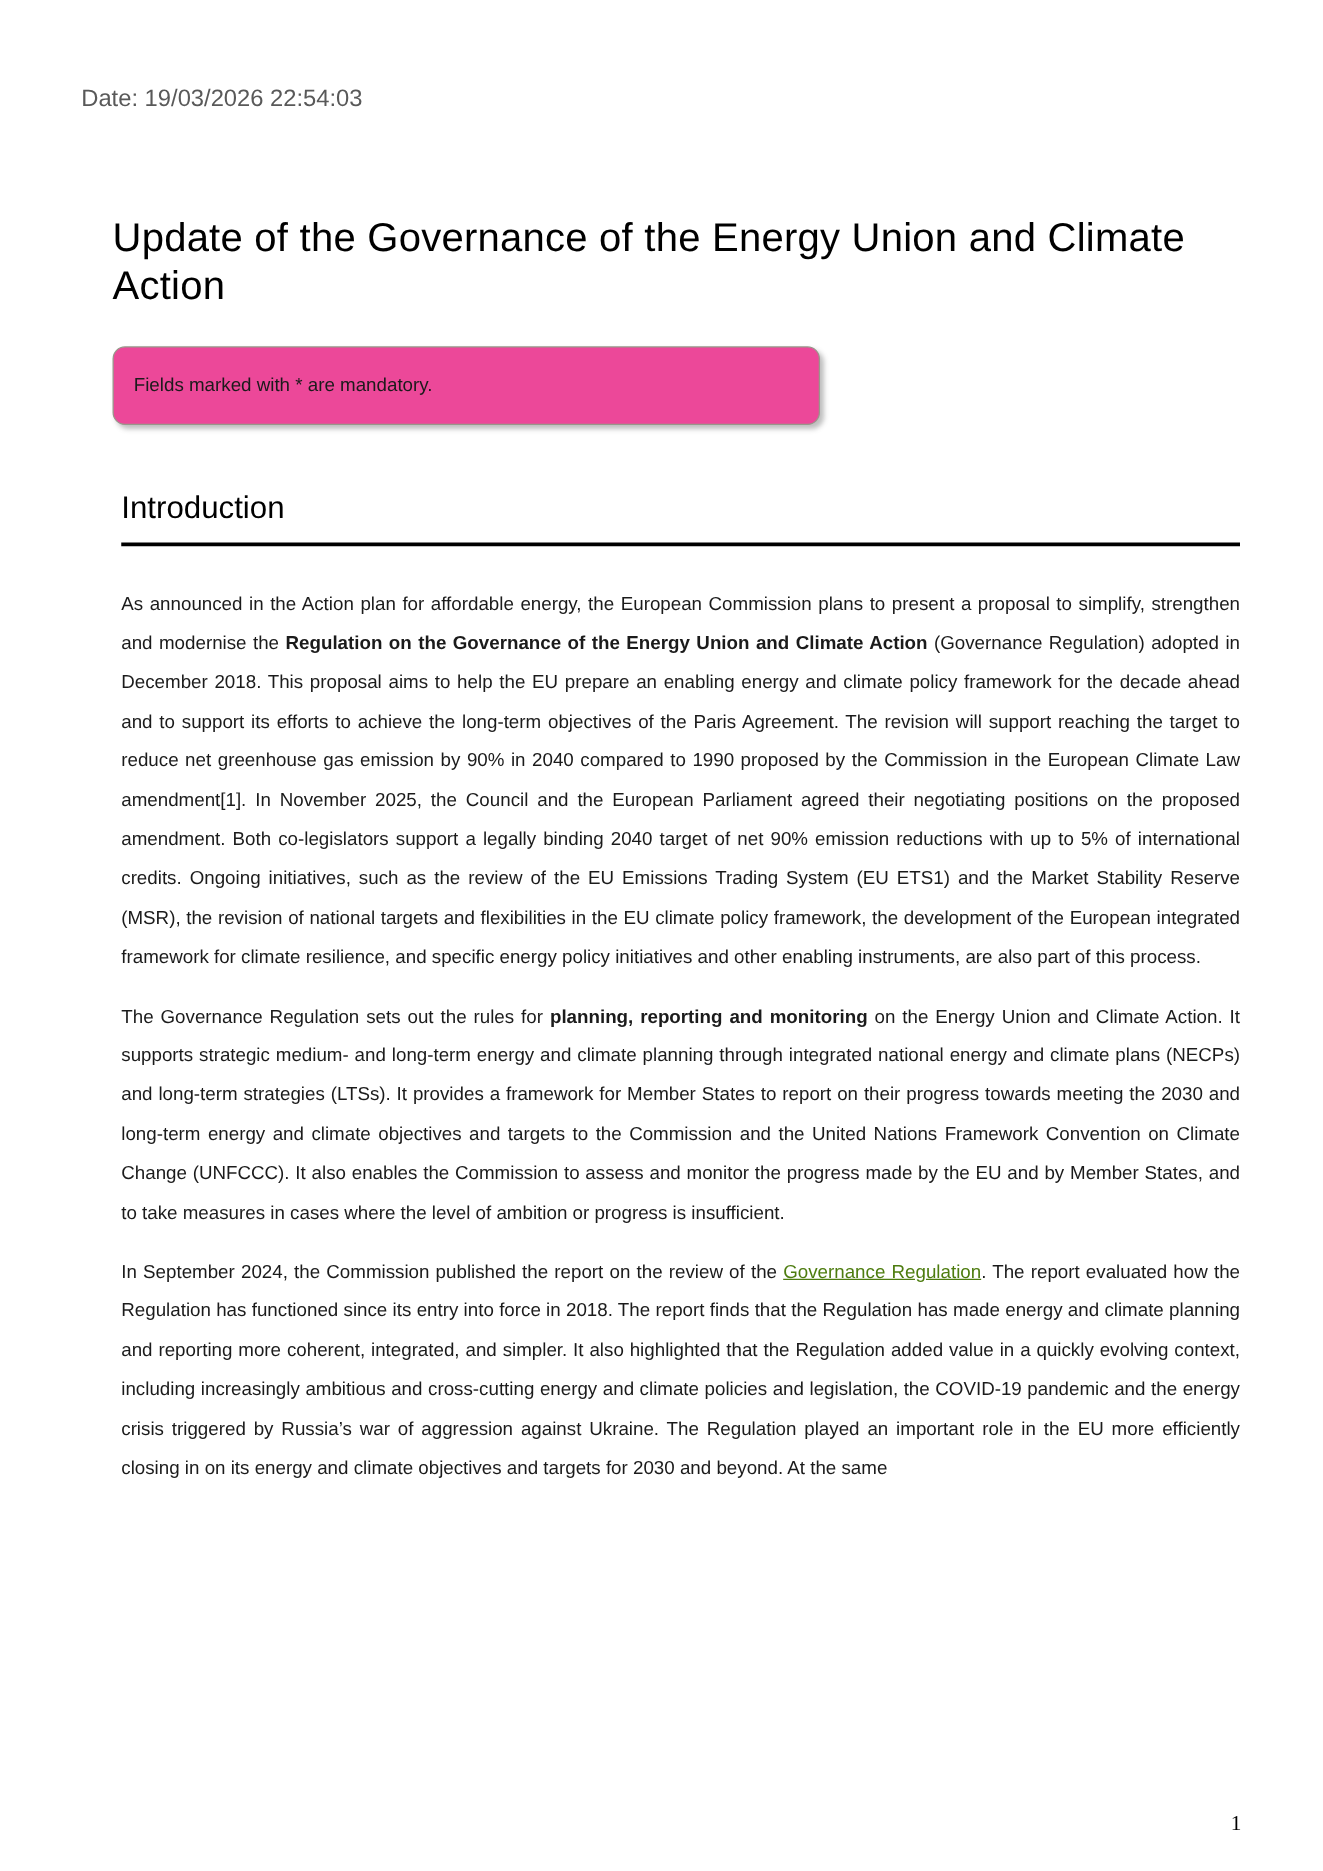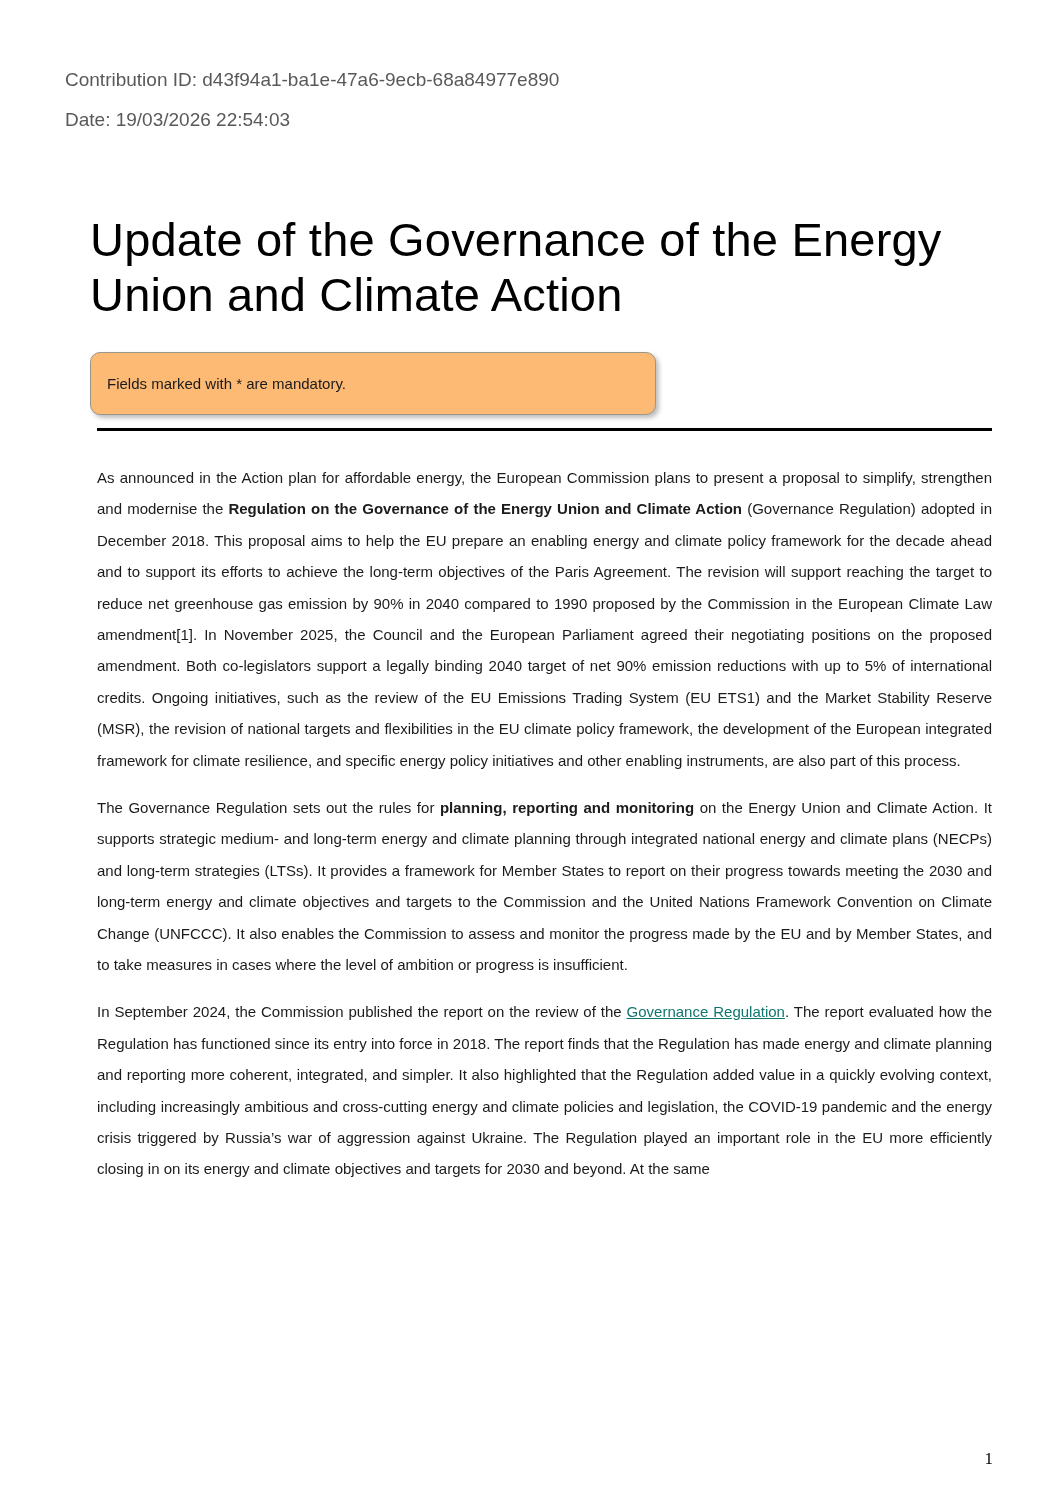--- a/index.html
+++ b/index.html
@@ -20,30 +20,30 @@
     color: #595959;
     font-size: 19px;
     line-height: 40px;
   }
   .doc-main {
     padding: 0 66px 0 97px;
   }
   .doc-title {
     margin: 72px 0 0 -7px;
     max-width: 880px;
-    font-size: 47px;
+    font-size: 32px;
     font-weight: 400;
     line-height: 1.18;
     color: #000000;
     letter-spacing: 0.2px;
   }
   .note-box {
     margin: 29px 0 0 -7px;
     width: 532px;
-    background: #fdba74;
+    background: #ec4899;
     border: 1px solid #98978a;
     border-radius: 10px;
     box-shadow: 3px 3px 4px rgba(110,110,110,0.45);
     padding: 22px 16px;
     font-size: 15px;
     color: #1b1b1b;
   }
   .section-heading {
     margin: 52px 0 0 0;
     font-size: 25px;
@@ -67,47 +67,47 @@
     text-align: justify;
     color: #1b1b1b;
   }
   .body-paragraph + .body-paragraph {
     margin-top: 16px;
   }
   .bold {
     font-weight: 700;
   }
   .text-link {
-    color: #0f766e;
+    color: #4d7c0f;
     cursor: pointer;
   }
   .page-number {
     position: absolute;
     right: 65px;
     bottom: 28px;
     font-family: "Liberation Serif", "DejaVu Serif", serif;
     font-size: 17px;
     color: #000000;
   }
 </style>
 </head>
 <body>
 
 <div class="doc-header">
-  <div>Contribution ID: d43f94a1-ba1e-47a6-9ecb-68a84977e890</div>
   <div>Date: 19/03/2026 22:54:03</div>
 </div>
 
 <div class="doc-main">
   <h1 class="doc-title">Update of the Governance of the Energy Union and Climate Action</h1>
 
   <div class="note-box">
     <span>Fields marked with * are mandatory.</span>
   </div>
 
+  <h2 class="section-heading">Introduction</h2>
   <div class="section-rule"></div>
 
   <div class="paragraphs">
       <p class="body-paragraph"><span class="">As announced in the Action plan for affordable energy, the European Commission plans to present a proposal to simplify, strengthen and modernise the </span><span class="bold">Regulation on the Governance of the Energy Union and Climate Action</span><span class=""> (Governance Regulation) adopted in December 2018. This proposal aims to help the EU prepare an enabling energy and climate policy framework for the decade ahead and to support its efforts to achieve the long-term objectives of the Paris Agreement. The revision will support reaching the target to reduce net greenhouse gas emission by 90% in 2040 compared to 1990 proposed by the Commission in the European Climate Law amendment[1]. In November 2025, the Council and the European Parliament agreed their negotiating positions on the proposed amendment. Both co-legislators support a legally binding 2040 target of net 90% emission reductions with up to 5% of international credits. Ongoing initiatives, such as the review of the EU Emissions Trading System (EU ETS1) and the Market Stability Reserve (MSR), the revision of national targets and flexibilities in the EU climate policy framework, the development of the European integrated framework for climate resilience, and specific energy policy initiatives and other enabling instruments, are also part of this process.</span></p>
       <p class="body-paragraph"><span class="">The Governance Regulation sets out the rules for </span><span class="bold">planning, reporting and monitoring</span><span class=""> on the Energy Union and Climate Action. It supports strategic medium- and long-term energy and climate planning through integrated national energy and climate plans (NECPs) and long-term strategies (LTSs). It provides a framework for Member States to report on their progress towards meeting the 2030 and long-term energy and climate objectives and targets to the Commission and the United Nations Framework Convention on Climate Change (UNFCCC). It also enables the Commission to assess and monitor the progress made by the EU and by Member States, and to take measures in cases where the level of ambition or progress is insufficient.</span></p>
       <p class="body-paragraph"><span class="">In September 2024, the Commission published the report on the review of the </span><a href="#" class="text-link">Governance Regulation</a><span class="">. The report evaluated how the Regulation has functioned since its entry into force in 2018. The report finds that the Regulation has made energy and climate planning and reporting more coherent, integrated, and simpler. It also highlighted that the Regulation added value in a quickly evolving context, including increasingly ambitious and cross-cutting energy and climate policies and legislation, the COVID-19 pandemic and the energy crisis triggered by Russia’s war of aggression against Ukraine. The Regulation played an important role in the EU more efficiently closing in on its energy and climate objectives and targets for 2030 and beyond. At the same</span></p>
     </div>
 </div>
 
 <div class="page-number">1</div>

